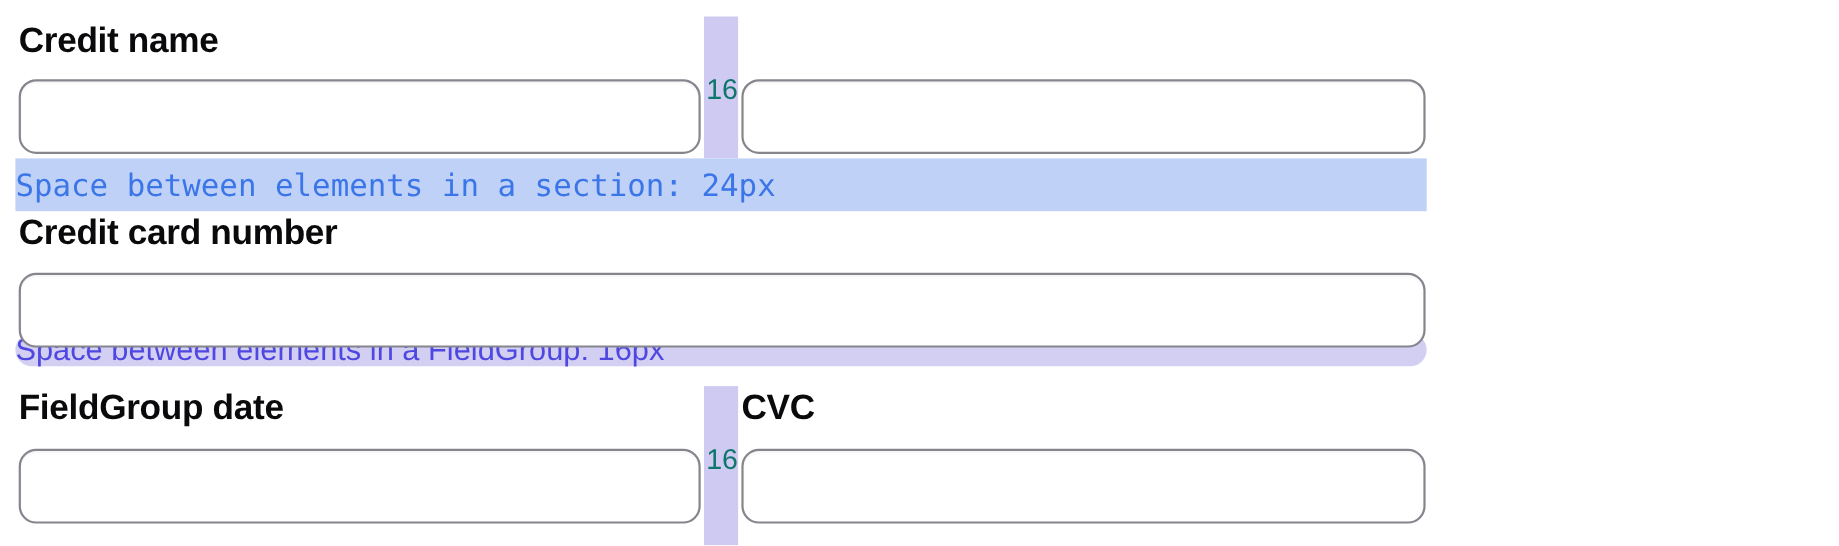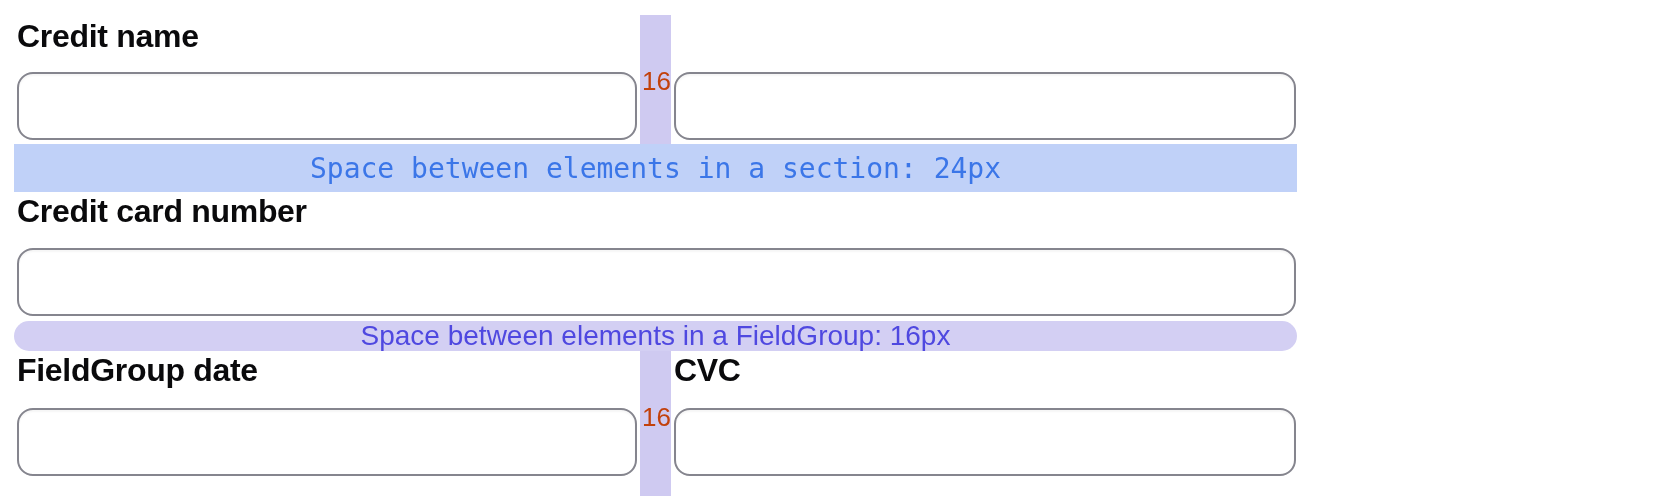--- a/index.html
+++ b/index.html
@@ -45,44 +45,43 @@
     width: 31px;
     background: #cfcaf1;
     z-index: 1;
   }
   .gap-vband-label {
     position: absolute;
     left: 642px;
     font-size: 26px;
     line-height: 30px;
     font-weight: 400;
-    color: #c2410c;
+    color: #0f766e;
     z-index: 3;
   }
   .spacer-band {
     position: absolute;
     left: 14px;
     width: 1283px;
     display: flex;
     align-items: center;
-    justify-content: center;
     z-index: 1;
   }
   .spacer-band.section {
     top: 144px;
     height: 48px;
     background: #c0d1f8;
   }
   .spacer-band.section .band-text {
     font-family: "DejaVu Sans Mono", "Liberation Mono", monospace;
     font-size: 28px;
     color: #3b76e8;
   }
   .spacer-band.fieldgroup {
-    top: 321px;
+    top: 303px;
     height: 30px;
     background: #d3cff3;
     border-radius: 15px;
   }
   .spacer-band.fieldgroup .band-text {
     font-family: "Liberation Sans", sans-serif;
     font-size: 28px;
     color: #4f48e0;
   }
   

